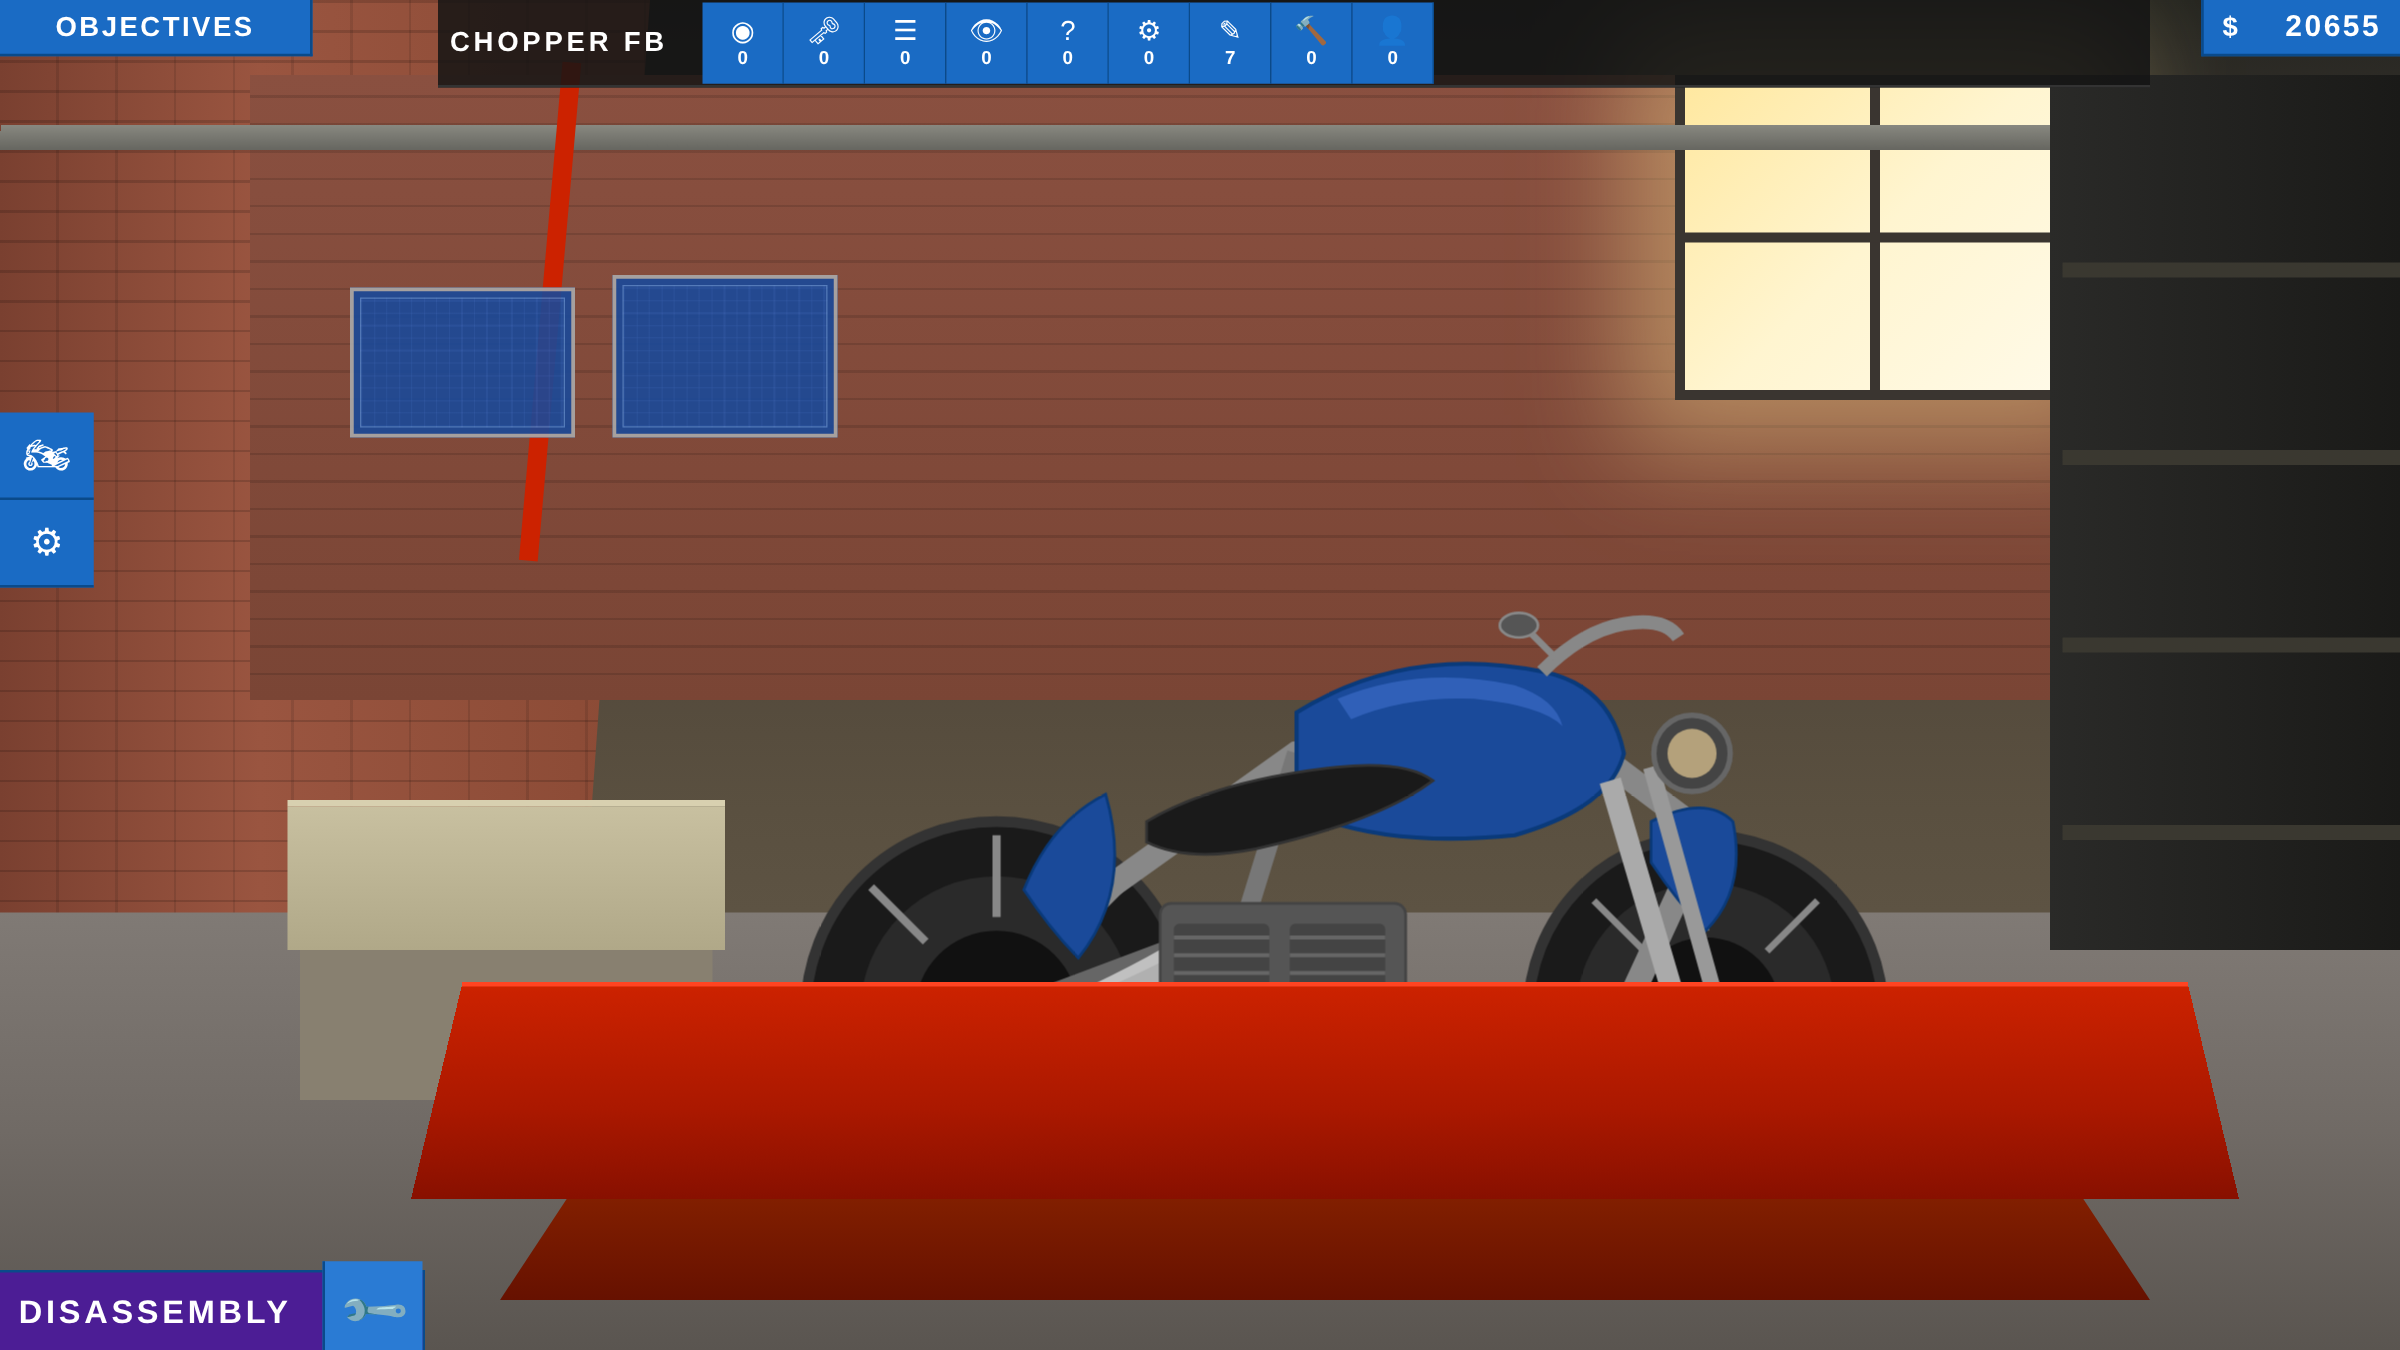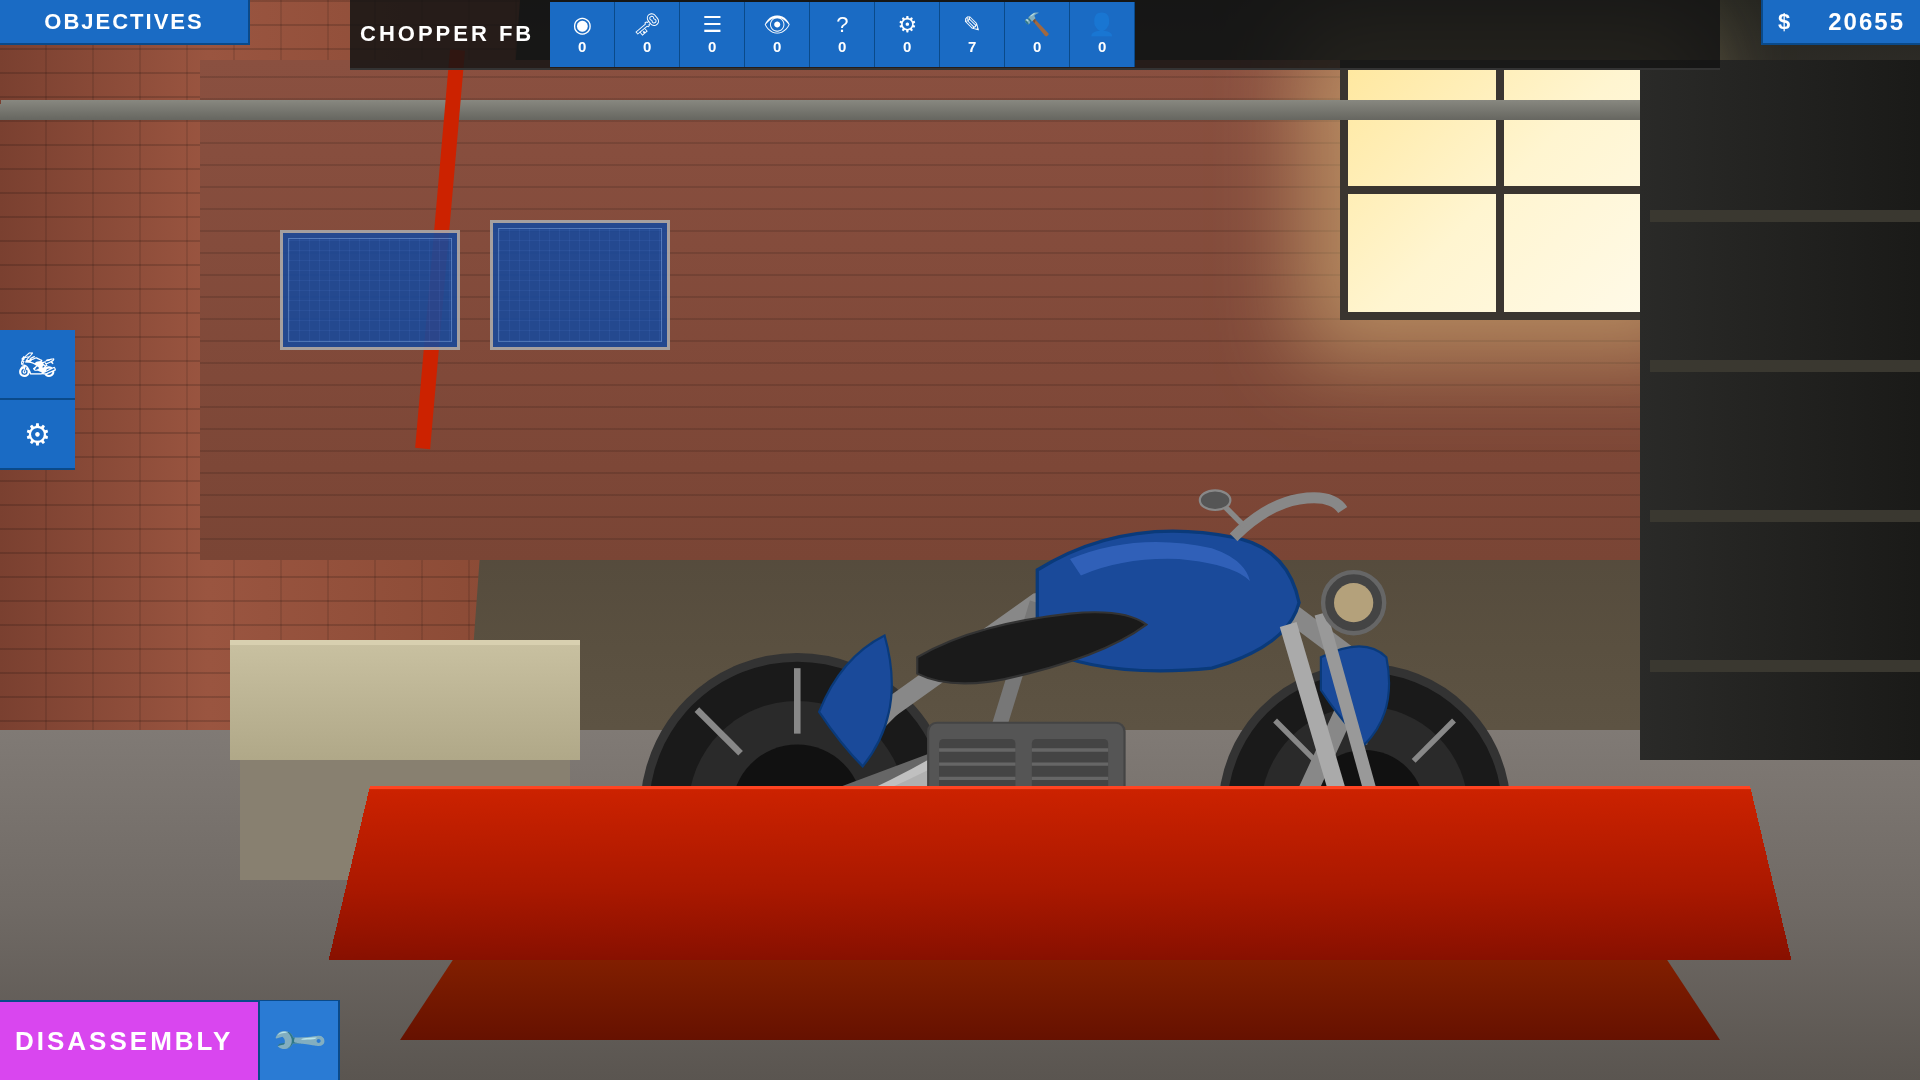--- a/index.html
+++ b/index.html
@@ -285,21 +285,21 @@
       align-items: center;
       z-index: 100;
       border-bottom: 2px solid #333;
     }
 
     #vehicle-name {
       color: white;
       font-size: 22px;
       font-weight: bold;
       letter-spacing: 3px;
-      padding: 0 16px 0 10px;
+      padding: 0 28px 0 10px;
       min-width: 200px;
     }
 
     .toolbar-icons {
       display: flex;
       align-items: center;
       flex: 1;
       gap: 0;
     }
 
@@ -384,23 +384,23 @@
       font-size: 30px;
       color: white;
       text-align: center;
     }
 
     
     #bottom-bar {
       position: absolute;
       bottom: 0;
       left: 0;
-      height: 80px;
+      height: 64px;
       width: 340px;
-      background: #d946ef;
+      background: #4c1d95;
       display: flex;
       align-items: center;
       z-index: 100;
       border-top: 2px solid #0a4a8a;
       border-right: 2px solid #0a4a8a;
     }
 
     #disassembly-label {
       color: white;
       font-size: 26px;

